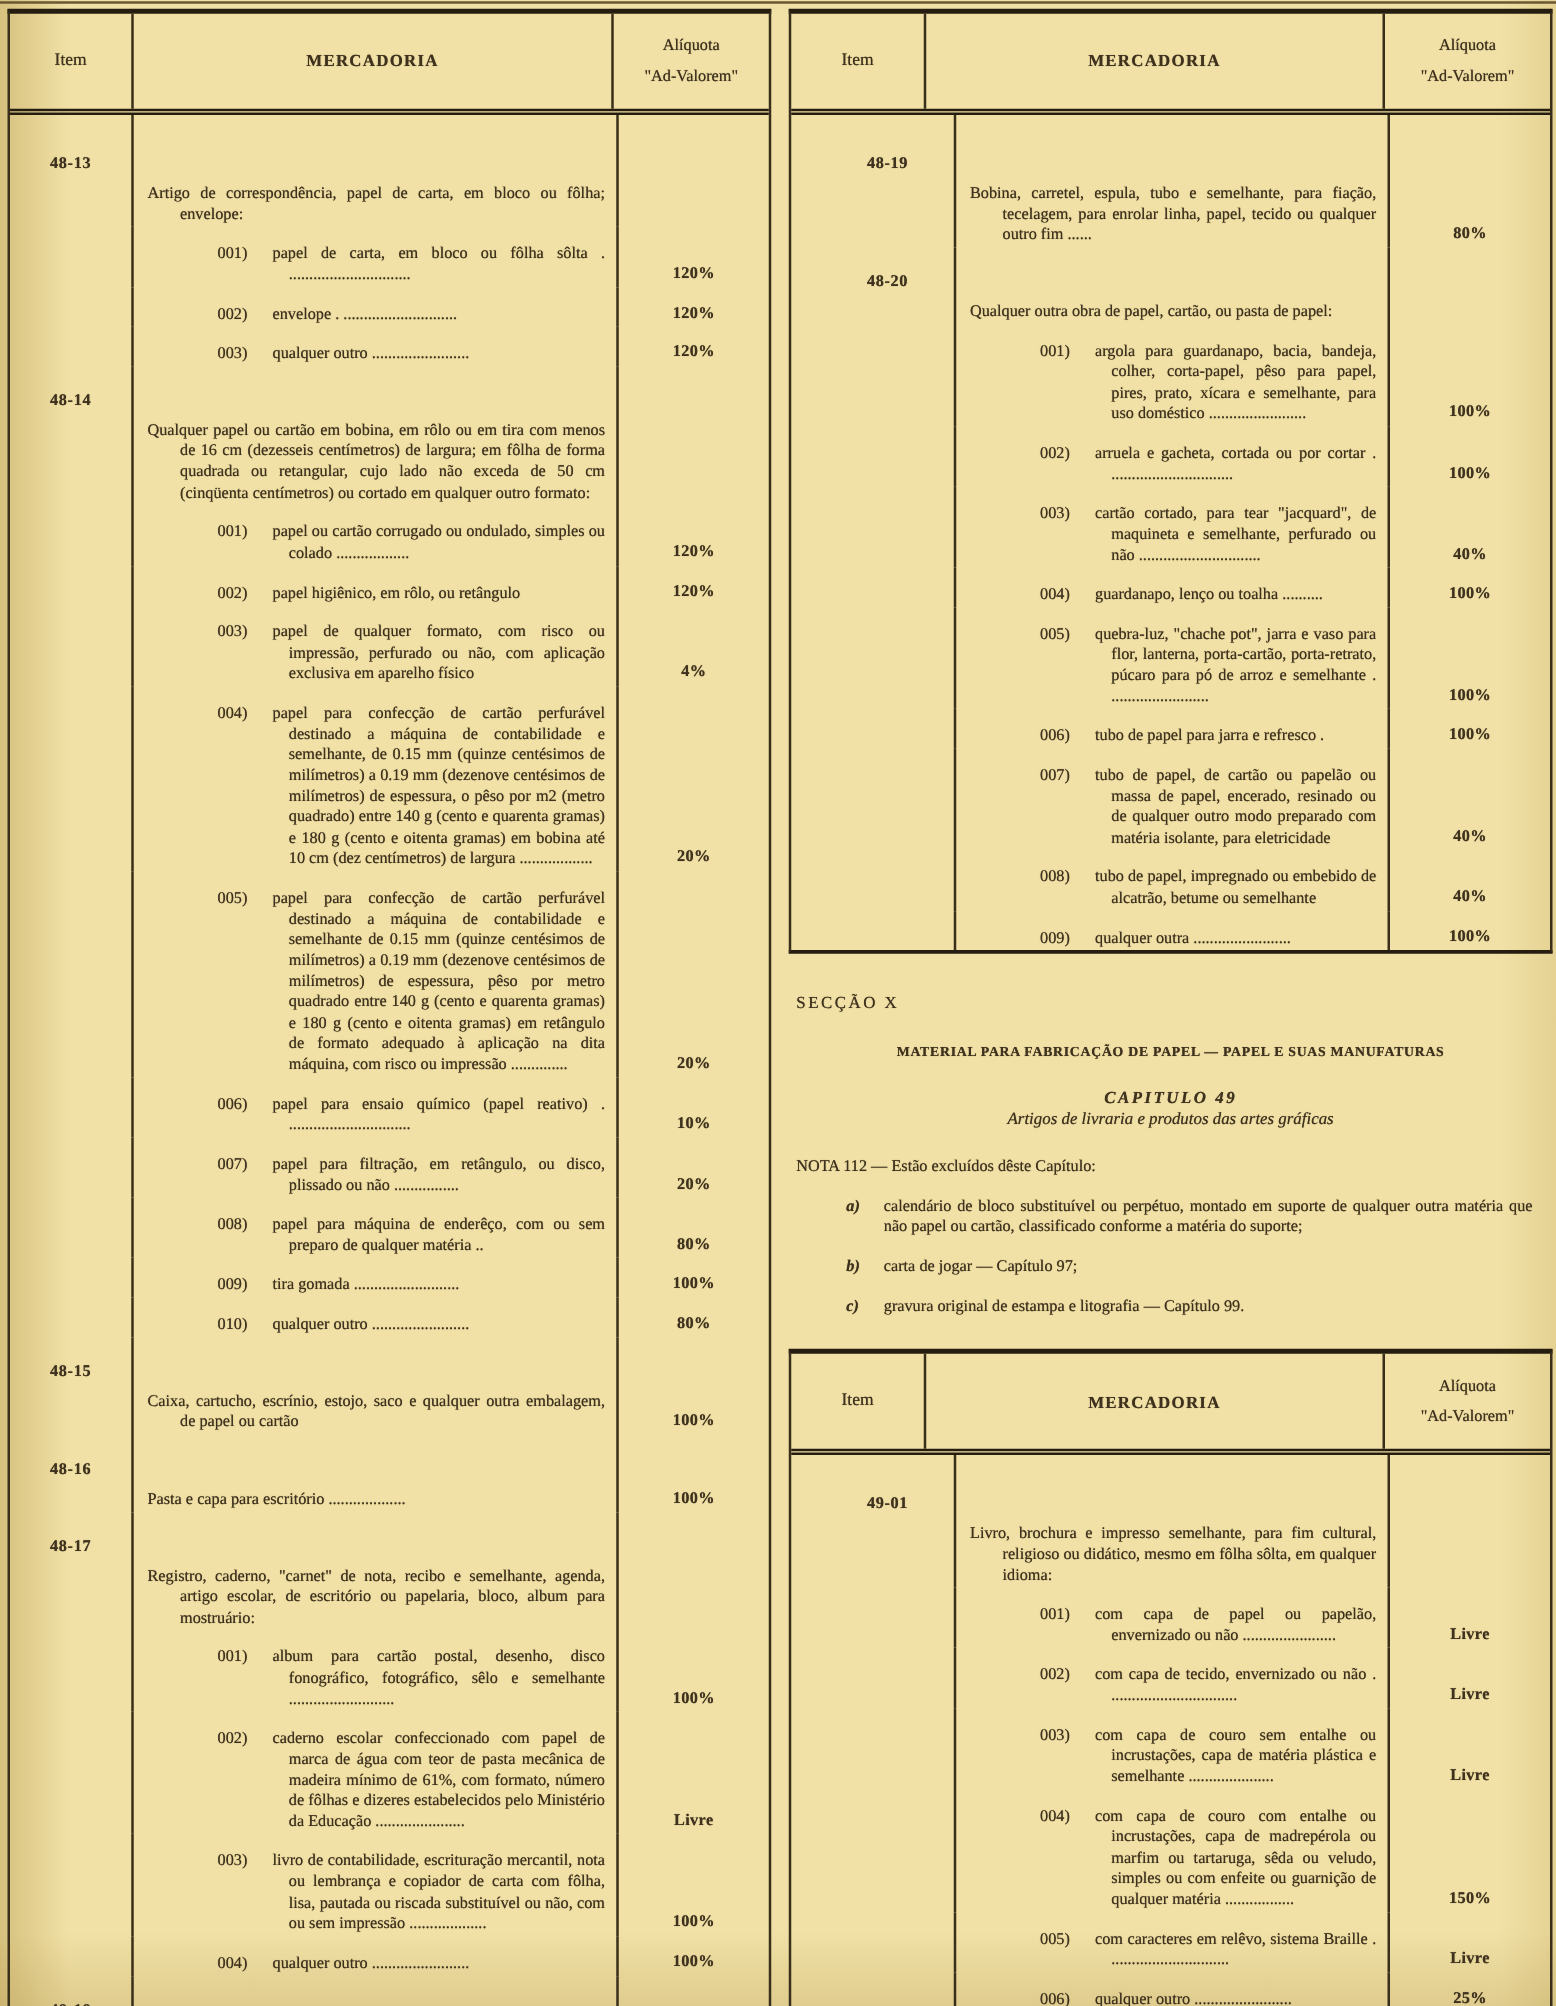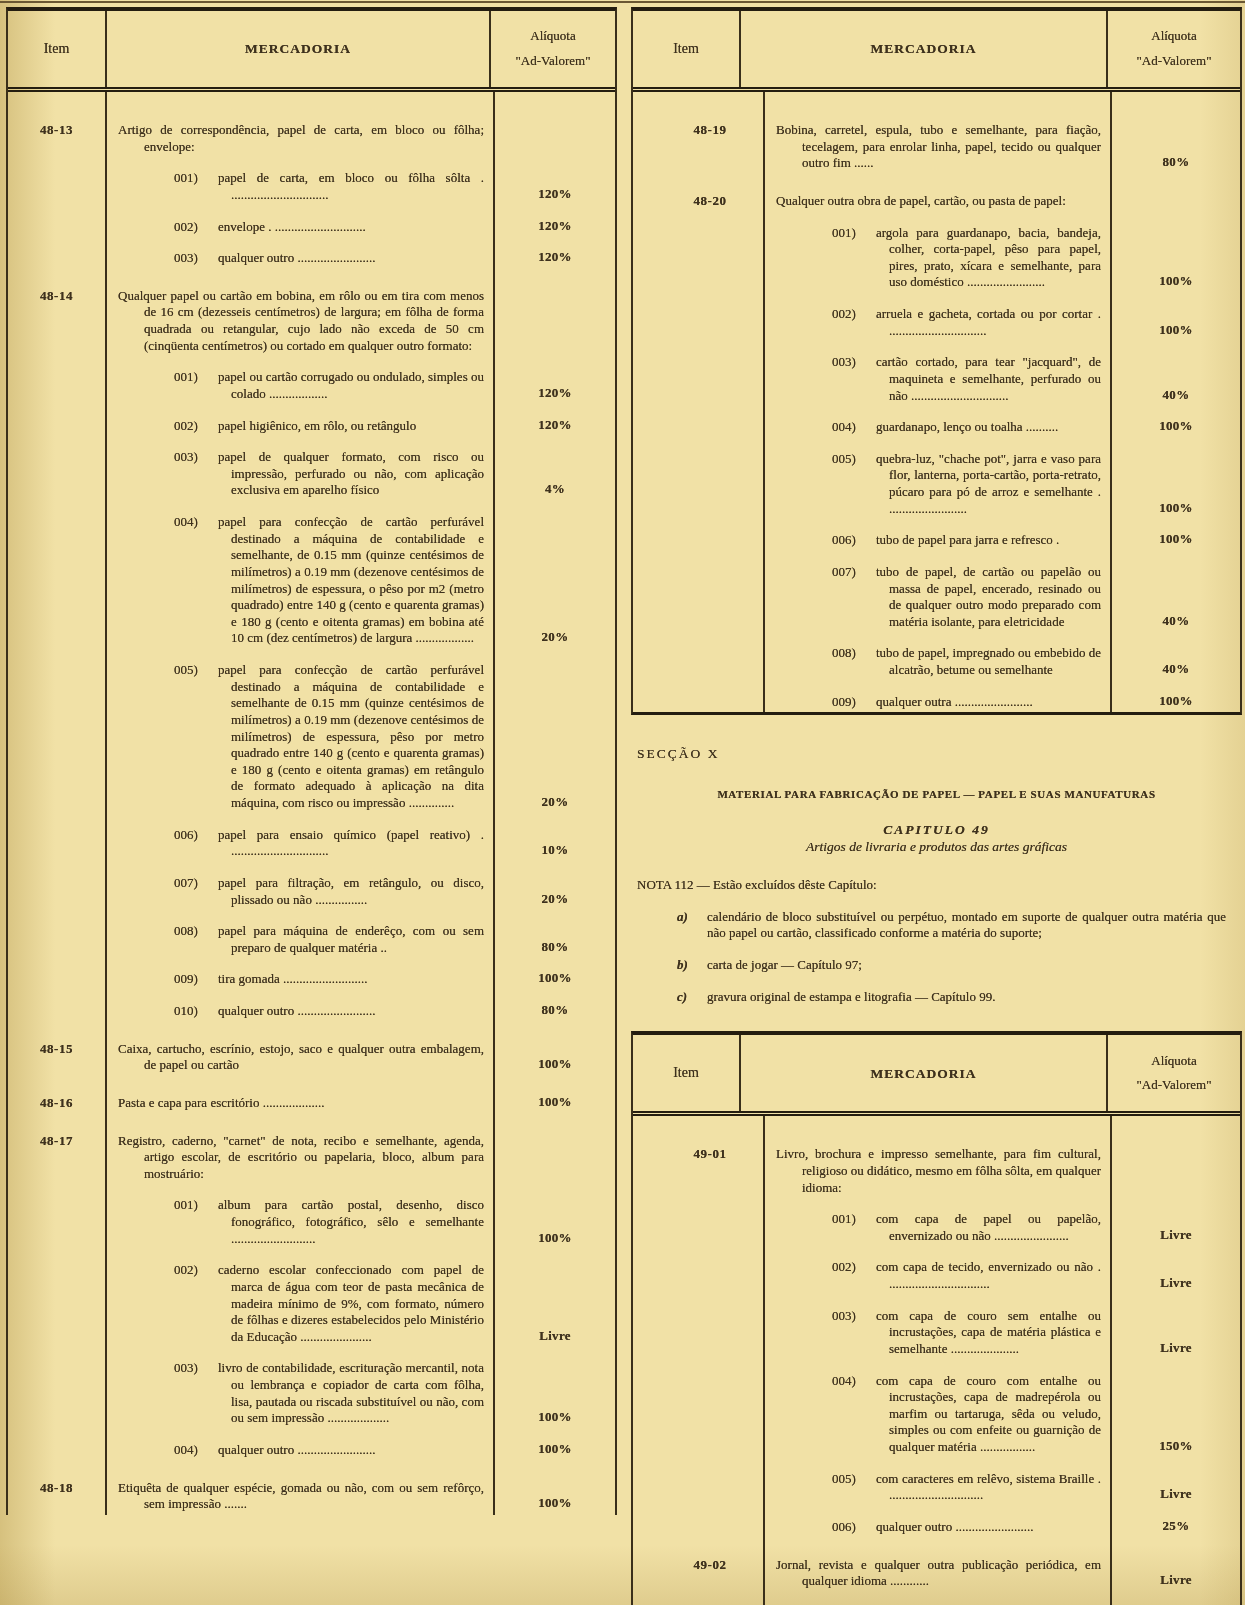--- a/index.html
+++ b/index.html
@@ -38,21 +38,21 @@
   .c-rate{width:120px;border-left:2px solid #3a2f1a;display:flex;align-items:flex-end;
     justify-content:center;padding-bottom:3px;}
   .t-right .c-item{width:106px;margin-left:24px;}
   .t-right .c-rate{width:128px;}
   .rate{font-weight:bold;letter-spacing:.3px;}
 
   .row.main .c-text,.row.main .c-item{padding-top:19px;}
   .row.sub  .c-text,.row.sub  .c-item{padding-top:13px;}
   .tbody .row:first-child .c-text,.tbody .row:first-child .c-item{padding-top:30px;}
 
-  .desc.hang{padding-left:26px;text-indent:-26px;}
+  .desc.hang{padding-left:26px;text-indent:-26px;margin-top:24px;}
   .subline{display:flex;padding-left:56px;}
   .sub-num{width:44px;flex:0 0 auto;}
   .sub-body{flex:1;padding-left:13px;text-indent:-13px;text-align:justify;}
 
   
   .t-right1{border-bottom:3px solid #241d10;}
   .section{padding:0 6px;}
   .seccao{margin-top:30px;letter-spacing:2px;font-size:13.5px;}
   .material{text-align:center;margin-top:24px;font-size:11px;font-weight:bold;letter-spacing:.6px;}
   .capitulo{text-align:center;margin-top:20px;font-style:italic;font-weight:bold;
@@ -293,21 +293,21 @@
             </div>
             <div class="c-rate">
               <span class="rate">100%</span>
             </div>
           </div>
           <div class="row sub">
             <div class="c-item"></div>
             <div class="c-text">
               <div class="subline">
                 <span class="sub-num">002)</span>
-                <div class="sub-body">caderno escolar confeccionado com papel de marca de água com teor de pasta mecânica de madeira mínimo de 9%, com formato, número de fôlhas e dizeres estabelecidos pelo Ministério da Educação ......................</div>
+                <div class="sub-body">caderno escolar confeccionado com papel de marca de água com teor de pasta mecânica de madeira mínimo de 61%, com formato, número de fôlhas e dizeres estabelecidos pelo Ministério da Educação ......................</div>
               </div>
             </div>
             <div class="c-rate">
               <span class="rate">Livre</span>
             </div>
           </div>
           <div class="row sub">
             <div class="c-item"></div>
             <div class="c-text">
               <div class="subline">

